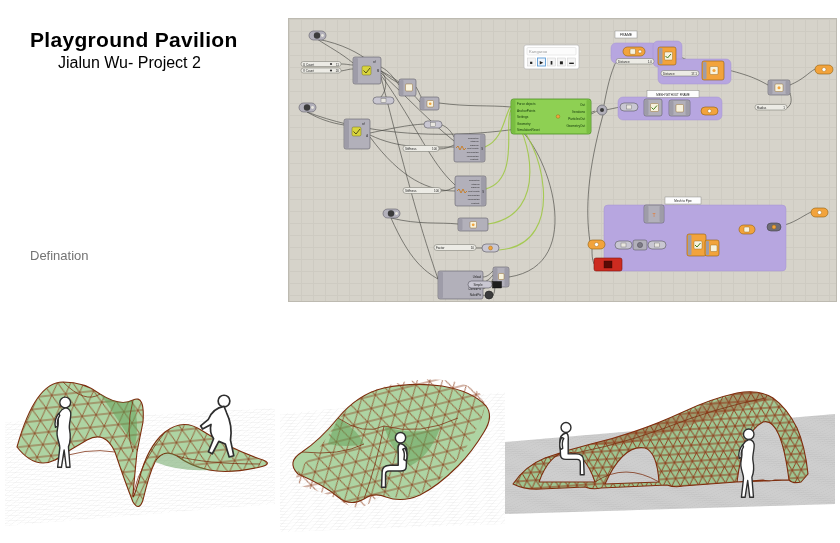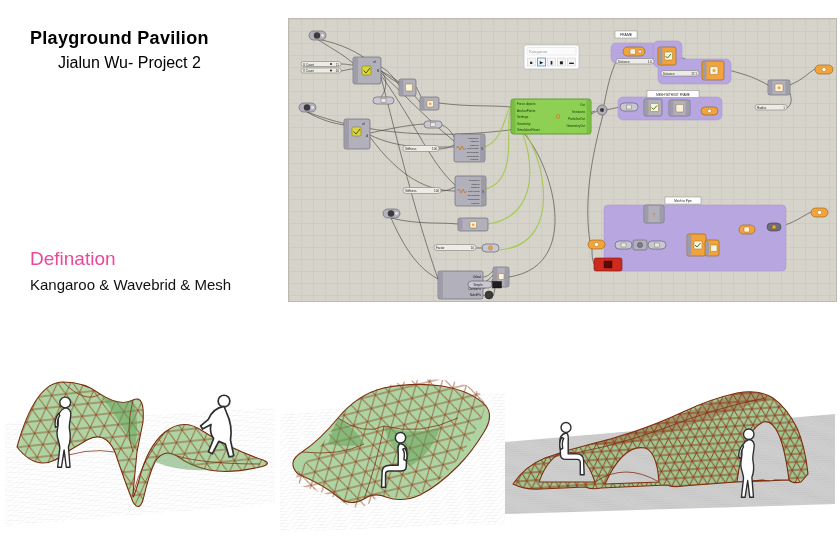--- a/index.html
+++ b/index.html
@@ -1,20 +1,20 @@
 <!DOCTYPE html>
 <html><head>
 <meta charset="utf-8">
 <style>
   html,body{margin:0;padding:0;background:#fff;}
   .page{position:relative;width:840px;height:543px;background:#ffffff;overflow:hidden;
         font-family:"Liberation Sans",sans-serif;}
-  .t-title{position:absolute;left:30px;top:28px;font-size:18px;font-weight:bold;color:#000;letter-spacing:.3px;}
+  .t-title{position:absolute;left:30px;top:28px;font-size:21px;font-weight:bold;color:#000;letter-spacing:.3px;}
   .t-sub{position:absolute;left:58px;top:54px;font-size:16px;color:#000000;}
-  .t-cap1{position:absolute;left:30px;top:248px;font-size:19px;color:#ec4899;}
+  .t-cap1{position:absolute;left:30px;top:248px;font-size:13px;color:#737373;}
   .t-cap2{position:absolute;left:30px;top:276px;font-size:15px;color:#111;}
   .ghcanvas{position:absolute;left:288px;top:18px;width:547px;height:282px;background-color:#d6d3ca;
     background-image:linear-gradient(#cecbc2 1px,transparent 1px),linear-gradient(90deg,#cecbc2 1px,transparent 1px);
     background-size:12px 12px;border:1px solid #bdbab1;}
   .render{position:absolute;}
   svg text{font-family:"Liberation Sans",sans-serif;}
   .nodeg{fill:#b2b0ba;stroke:#5f5e68;stroke-width:.6;}
   .nodeo{fill:#f2a33c;stroke:#90600e;stroke-width:.6;}
   .cap{fill:#c9c7d2;stroke:#55545e;stroke-width:.6;}
   .capo{fill:#f2a33c;stroke:#90600e;stroke-width:.6;}
@@ -80,21 +80,20 @@
       <g id="p-crouch">
         <circle class="person" cx="20" cy="7" r="4.5"></circle>
         <path class="person" d="M20,11 C14,12 10,16 8,21 L2,26 L3.5,28.5 L10,25 C9,29 10,33 12,36 L8,46 L11,47.5 L16,38 L21,40 L24,50 L27.5,49 L25,37 C26,30 25,22 22,16 Z"></path>
       </g>
     </defs>
   </svg>
 
   <div class="t-title">Playground Pavilion</div>
   <div class="t-sub">Jialun Wu- Project 2</div>
   <div class="t-cap1">Defination</div>
-  <div class="t-cap2">Kangaroo &amp; Wavebrid &amp; Mesh</div>
 
   <div class="ghcanvas">
     <svg width="547" height="282" viewBox="0 0 547 282">
 
       <g>
         <path class="w" d="M28,20 C40,28 52,34 64,44"></path>
         <path class="w" d="M28,20 C80,30 90,56 110,64"></path>
         <path class="w" d="M52,45 C58,45 60,46 64,46"></path>
         <path class="w" d="M52,52 C58,51 60,50 64,50"></path>
         <path class="w" d="M92,52 C100,60 97,74 90,80"></path>

